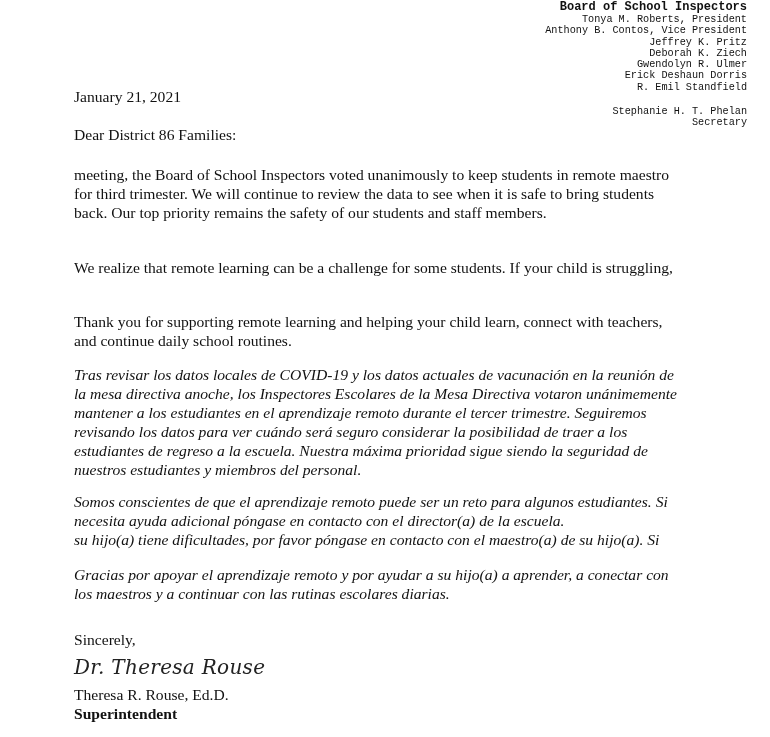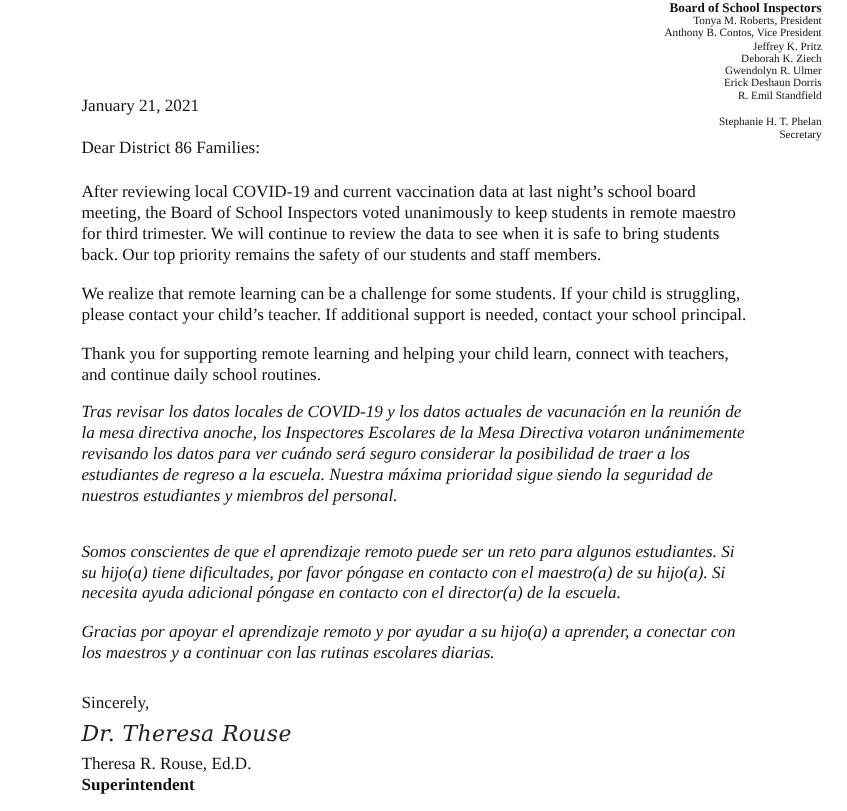--- a/index.html
+++ b/index.html
@@ -1,18 +1,18 @@
 <!DOCTYPE html>
 <html><head>
 <meta charset="utf-8">
 <style>
   html, body { margin: 0; padding: 0; background: #ffffff; }
   body { width: 770px; height: 737px; position: relative; overflow: hidden; color: #111; }
   .hdr { position: absolute; right: 23px; top: 1px; text-align: right;
-         font-family: Liberation Serif, serif; font-size: 10.2px; line-height: 11.3px; color: #111; margin-left: 12px; }
+         font-family: Liberation Mono, monospace; font-size: 10.2px; line-height: 11.3px; color: #111; margin-left: 12px; }
   .hdr .title { font-weight: bold; font-size: 12px; line-height: 13px; }
   .hdr .gap { height: 13px; }
   .serif { font-family: "Liberation Serif", serif; font-size: 15.6px; color: #111; }
   .abs { position: absolute; left: 74px; margin-top: 12px; }
   .para { position: absolute; left: 74px; width: 620px; line-height: 19px; }
   .para .ln { display: block; white-space: nowrap; }
   .it { font-style: italic; }
   .sig { position: absolute; left: 74px; top: 655px; font-family: "DejaVu Serif", serif;
          font-style: italic; font-size: 20px; color: #222; letter-spacing: 0.3px; }
 </style>
@@ -30,48 +30,47 @@
   <div>R. Emil Standfield</div>
   <div class="gap"></div>
   <div>Stephanie H. T. Phelan</div>
   <div>Secretary</div>
 </div>
 
 <div class="abs serif" style="top:76px;">January 21, 2021</div>
 <div class="abs serif" style="top:114px;">Dear District 86 Families:</div>
 
 <div class="para serif" style="top:165px;">
-  <span class="ln">After reviewing local COVID-19 and current vaccination data at last night’s school board</span>
   <span class="ln">meeting, the Board of School Inspectors voted unanimously to keep students in remote maestro</span>
   <span class="ln">for third trimester. We will continue to review the data to see when it is safe to bring students</span>
   <span class="ln">back. Our top priority remains the safety of our students and staff members.</span>
 </div>
 
 <div class="para serif" style="top:258px;">
   <span class="ln">We realize that remote learning can be a challenge for some students. If your child is struggling,</span>
-  <span class="ln">please contact your child’s teacher. If additional support is needed, contact your school principal.</span>
 </div>
 
 <div class="para serif" style="top:312px;">
   <span class="ln">Thank you for supporting remote learning and helping your child learn, connect with teachers,</span>
   <span class="ln">and continue daily school routines.</span>
 </div>
 
 <div class="para serif it" style="top:365px;">
   <span class="ln">Tras revisar los datos locales de COVID-19 y los datos actuales de vacunación en la reunión de</span>
   <span class="ln">la mesa directiva anoche, los Inspectores Escolares de la Mesa Directiva votaron unánimemente</span>
+  <span class="ln">mantener a los estudiantes en el aprendizaje remoto durante el tercer trimestre. Seguiremos</span>
   <span class="ln">revisando los datos para ver cuándo será seguro considerar la posibilidad de traer a los</span>
   <span class="ln">estudiantes de regreso a la escuela. Nuestra máxima prioridad sigue siendo la seguridad de</span>
   <span class="ln">nuestros estudiantes y miembros del personal.</span>
 </div>
 
 <div class="para serif it" style="top:492px;">
   <span class="ln">Somos conscientes de que el aprendizaje remoto puede ser un reto para algunos estudiantes. Si</span>
+  <span class="ln">necesita ayuda adicional póngase en contacto con el director(a) de la escuela.</span>
   <span class="ln">su hijo(a) tiene dificultades, por favor póngase en contacto con el maestro(a) de su hijo(a). Si</span>
-  <span class="ln">necesita ayuda adicional póngase en contacto con el director(a) de la escuela.</span>
 </div>
 
 <div class="para serif it" style="top:565px;">
   <span class="ln">Gracias por apoyar el aprendizaje remoto y por ayudar a su hijo(a) a aprender, a conectar con</span>
   <span class="ln">los maestros y a continuar con las rutinas escolares diarias.</span>
 </div>
 
 <div class="abs serif" style="top:619px;">Sincerely,</div>
 <div class="sig">Dr. Theresa Rouse</div>
 <div class="abs serif" style="top:674px;">Theresa R. Rouse, Ed.D.</div>

